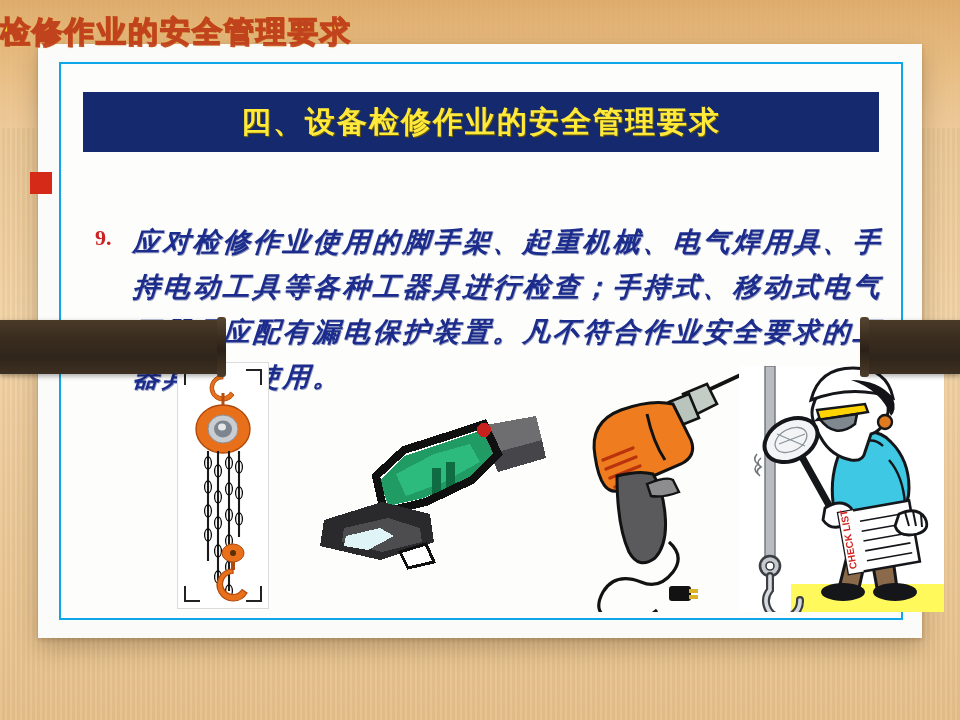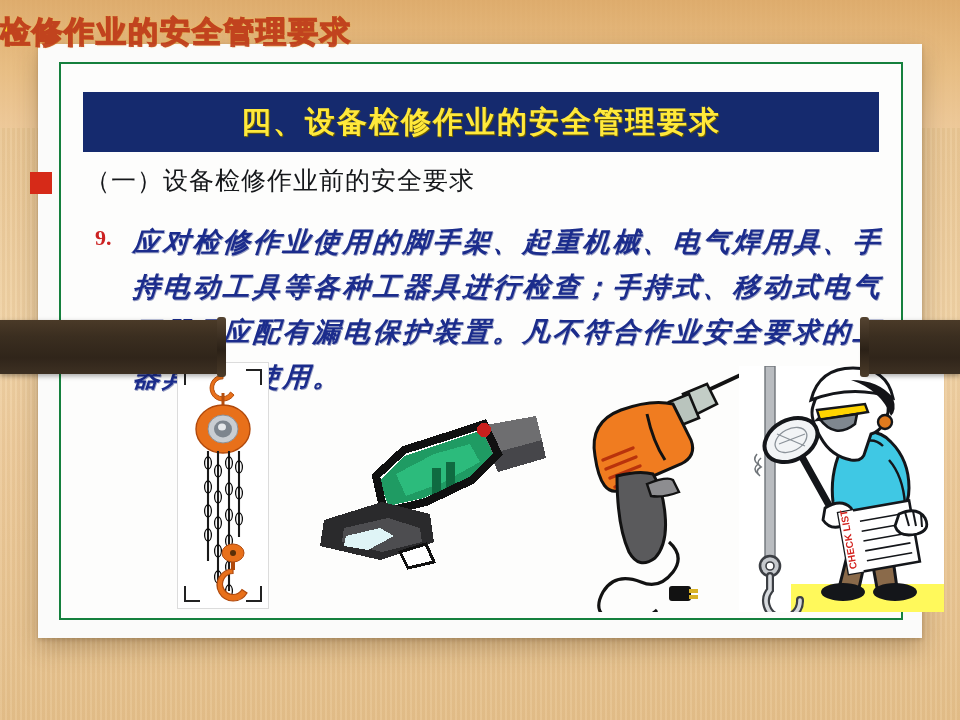--- a/index.html
+++ b/index.html
@@ -27,21 +27,21 @@
 
   
   #slide-card{
     position:absolute;left:38px;top:44px;width:884px;height:594px;
     background:#fbfbfa;
     box-shadow:0 10px 22px rgba(80,55,25,.30), 0 2px 4px rgba(80,55,25,.22);
     z-index:3;
   }
   #slide-inner{
     position:absolute;left:21px;top:18px;right:19px;bottom:18px;
-    border:2px solid #15803d;
+    border:2px solid #0ea5e9;
     background:#fdfdfc;
   }
 
   
   .strap{
     position:absolute;height:54px;top:320px;z-index:6;
     background:linear-gradient(180deg,#4a3a28 0%,#3b2e20 30%,#30251a 70%,#3d3022 100%);
     box-shadow:0 2px 5px rgba(0,0,0,.35);
   }
   .strap.left{left:0;width:222px;}
@@ -139,23 +139,20 @@
 
 <div id="wood-backdrop"></div>
 
 <div id="slide-card">
   <div id="slide-inner">
 
     <div id="banner">
       <div id="banner-title">四、设备检修作业的安全管理要求</div>
     </div>
 
-    <div id="subheading-row">
-      <div id="subheading-text">（一）设备检修作业前的安全要求</div>
-    </div>
 
     <div id="body-block">
       <div id="item-number">9.</div>
       <div id="body-lines">
         <div class="body-line">应对检修作业使用的脚手架、起重机械、电气焊用具、手</div>
         <div class="body-line">持电动工具等各种工器具进行检查；手持式、移动式电气</div>
         <div class="body-line">工器具应配有漏电保护装置。凡不符合作业安全要求的工</div>
         <div class="body-line">器具不得使用。</div>
       </div>
     </div>

